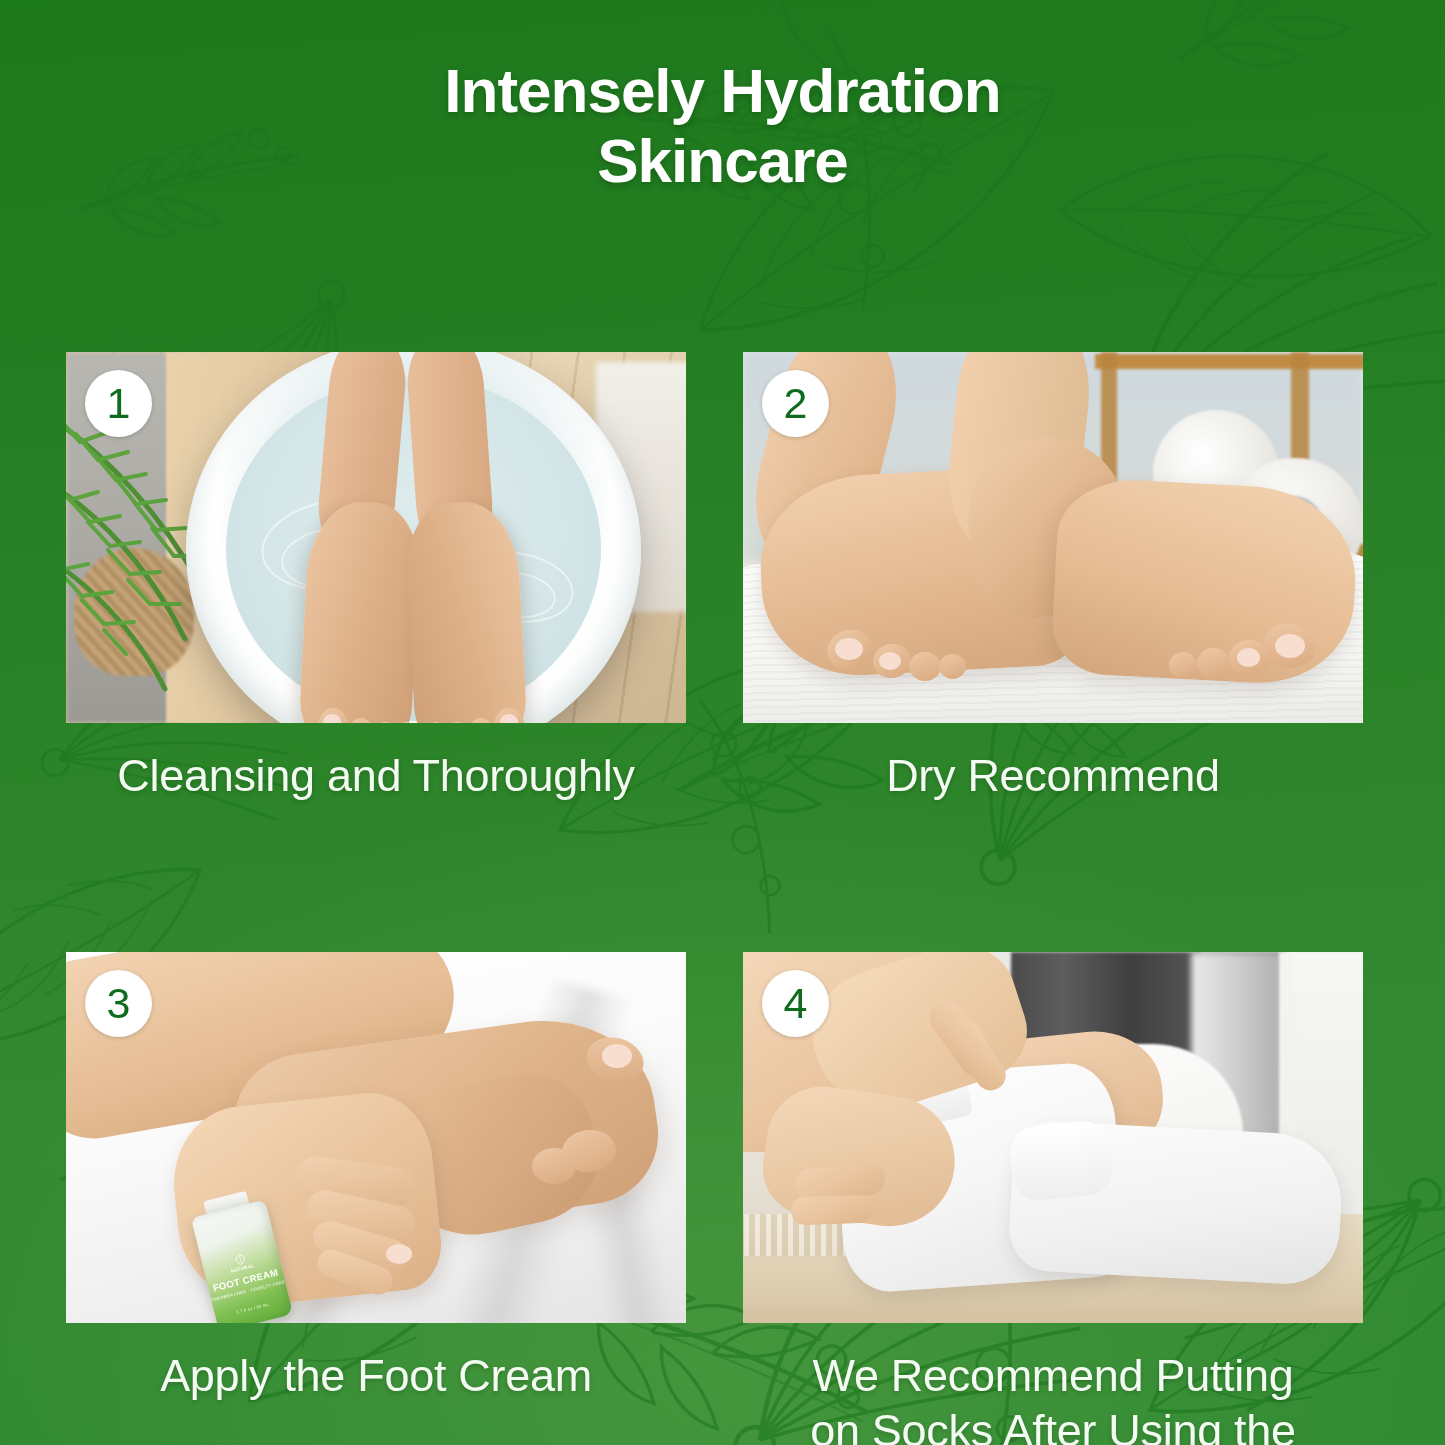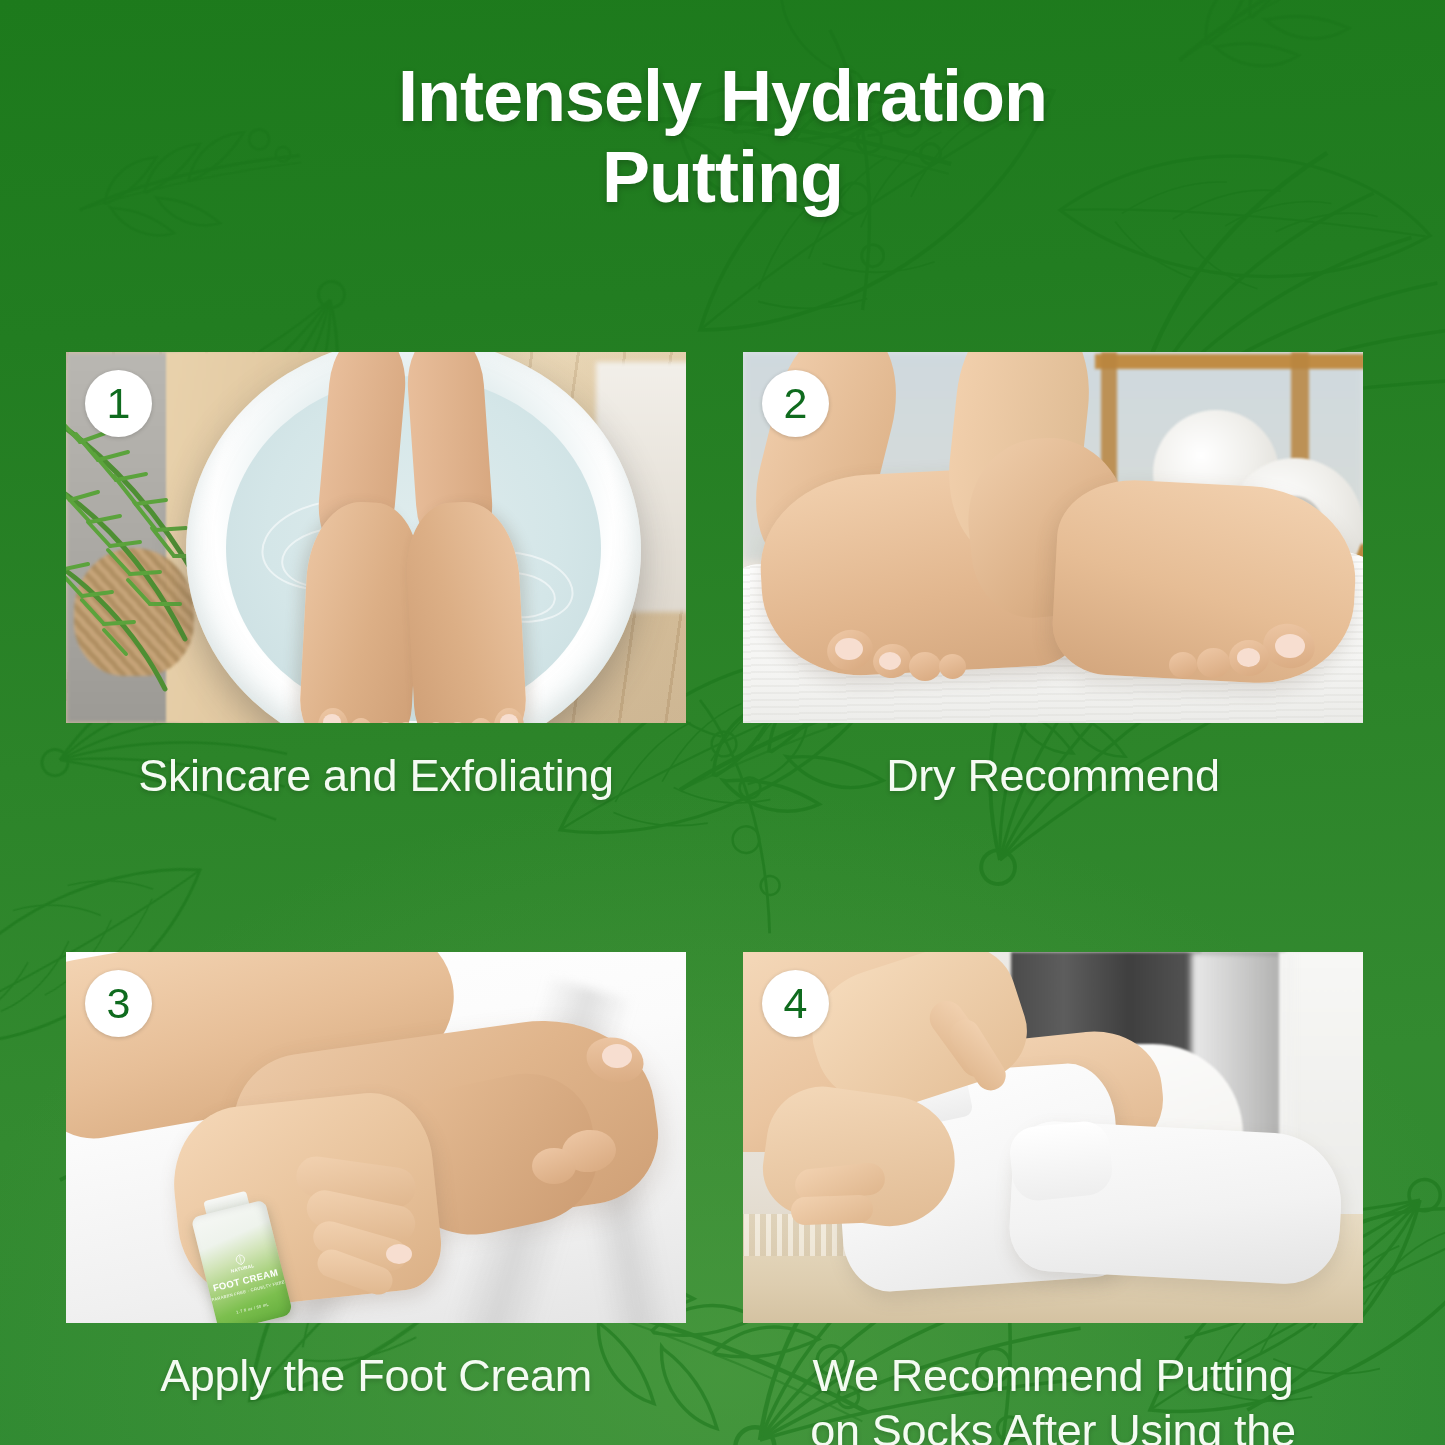--- a/index.html
+++ b/index.html
@@ -26,21 +26,21 @@
 
   
   .title-wrap {
     position:absolute; top:56px; left:0; width:1445px;
     text-align:center;
     z-index:5;
   }
   .title-line {
     color:#ffffff;
     font-weight:bold;
-    font-size:72px;
+    font-size:62px;
     line-height:1.13;
     letter-spacing:-1px;
     text-shadow:0 3px 7px rgba(0,0,0,0.22);
   }
 
   
   .grid {
     position:absolute;
     left:66px; top:352px;
     width:1297px;
@@ -347,21 +347,21 @@
         <use href="#bigLeaf" transform="translate(1150,1410) rotate(-14) scale(1.1)"></use>
         <use href="#leafSprig" transform="translate(60,1180) rotate(-10) scale(1.1)"></use>
         <use href="#fernFan" transform="translate(1420,1200) rotate(178) scale(1.2)"></use>
         <use href="#leafSprig" transform="translate(330,1130) rotate(170) scale(1.0)"></use>
       </g>
     </svg>
   </div>
 
   <div class="title-wrap">
     <div class="title-line">Intensely Hydration</div>
-    <div class="title-line">Putting</div>
+    <div class="title-line">Skincare</div>
   </div>
 
   <div class="grid">
 
     <div class="step">
       <div class="photo">
         <div class="scene">
           <div class="p1-bg"></div>
           <div class="p1-planks"></div>
           <div class="p1-wallL"></div>
@@ -424,21 +424,21 @@
 
           <div class="toe" style="left:428px;top:356px;width:30px;height:36px;"></div>
           <div class="toe" style="left:402px;top:366px;width:26px;height:32px;"></div>
           <div class="toe" style="left:380px;top:370px;width:23px;height:29px;"></div>
           <div class="toe" style="left:360px;top:370px;width:20px;height:26px;"></div>
           <div class="nail" style="left:434px;top:362px;width:18px;height:16px;"></div>
 
         </div>
         <div class="badge">1</div>
       </div>
-      <div class="caption">Skincare and Exfoliating</div>
+      <div class="caption">Cleansing and Thoroughly</div>
     </div>
 
     <div class="step">
       <div class="photo">
         <div class="scene">
           <div class="p2-bg"></div>
           <div class="p2-wall"></div>
           <div class="p2-shelf-top"></div>
           <div class="p2-shelf-post p2-post1"></div>
           <div class="p2-shelf-post p2-post2"></div>

